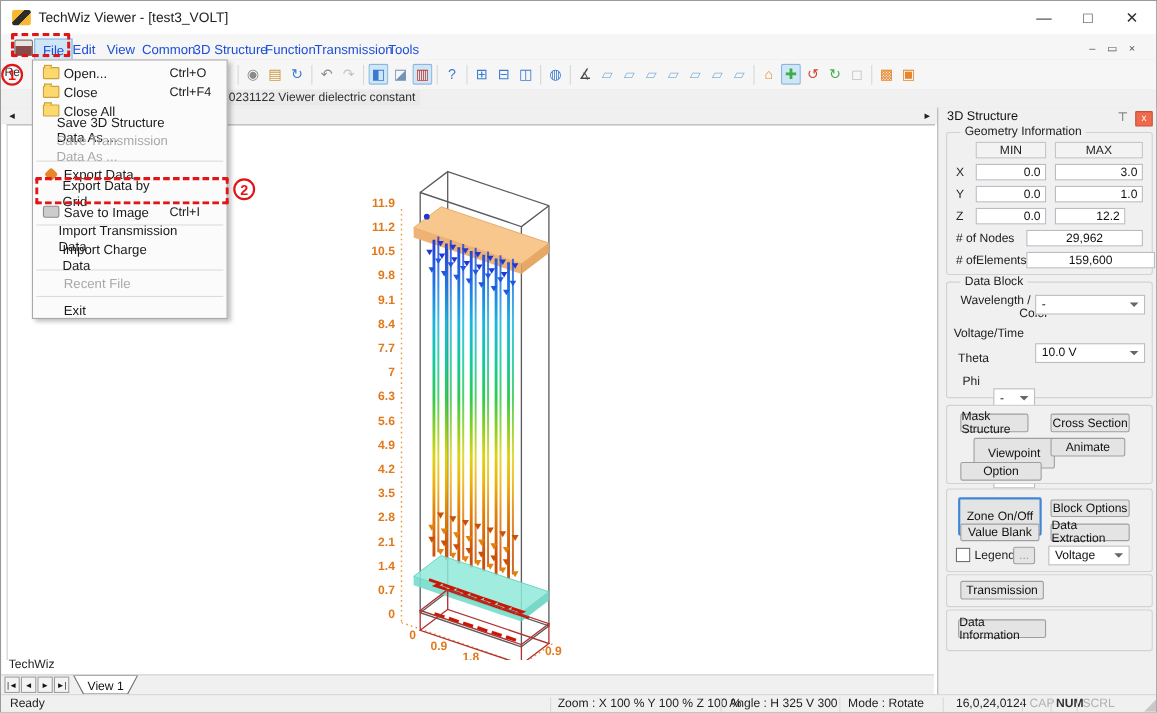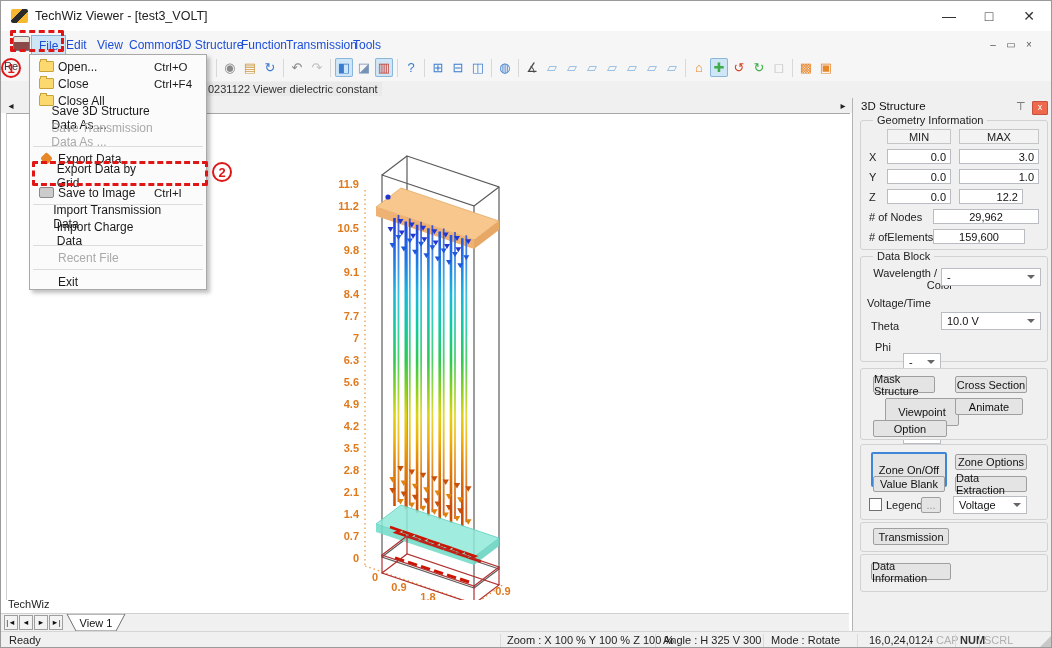--- a/index.html
+++ b/index.html
@@ -441,21 +441,21 @@
       <div class="abs vbox" style="left:98px;top:28px;width:80px;height:15px">3.0</div>
       <div class="abs plabel" style="left:8px;top:50px">Y</div>
       <div class="abs vbox" style="left:26px;top:48px;width:64px;height:15px">0.0</div>
       <div class="abs vbox" style="left:98px;top:48px;width:80px;height:15px">1.0</div>
       <div class="abs plabel" style="left:8px;top:70px">Z</div>
       <div class="abs vbox" style="left:26px;top:68px;width:64px;height:15px">0.0</div>
       <div class="abs vbox" style="left:98px;top:68px;width:64px;height:15px">12.2</div>
       <div class="abs plabel" style="left:8px;top:90px"># of Nodes</div>
       <div class="abs vbox center" style="left:72px;top:88px;width:106px;height:15px">29,962</div>
       <div class="abs plabel" style="left:8px;top:110px"># ofElements</div>
-      <div class="abs vbox center" style="left:72px;top:108px;width:92px;height:15px">159,600</div>
+      <div class="abs vbox center" style="left:72px;top:108px;width:117px;height:15px">159,600</div>
     </div>
 
     <div class="abs gb" style="left:7px;top:158px;width:186px;height:104px">
       <span class="lg">Data Block</span>
       <div class="abs plabel" style="left:0;top:10px;width:76px;text-align:right">Wavelength /</div>
       <div class="abs plabel" style="left:16px;top:22px;width:76px;text-align:right">Color</div>
       <div class="abs dd" style="left:80px;top:11px;width:100px;height:18px">-</div>
       <div class="abs plabel" style="left:6px;top:40px">Voltage/Time</div>
       <div class="abs dd" style="left:80px;top:37px;width:100px;height:18px">10.0  V</div>
       <div class="abs plabel" style="left:10px;top:63px">Theta</div>
@@ -471,21 +471,21 @@
     <div class="abs gb" style="left:7px;top:270px;width:186px;height:70px">
       <div class="abs pbtn" style="left:12px;top:7px;width:62px;height:17px">Mask Structure</div>
       <div class="abs pbtn" style="left:94px;top:7px;width:72px;height:17px">Cross Section</div>
       <div class="abs pbtn" style="left:24px;top:29px;width:74px;height:28px">Viewpoint</div>
       <div class="abs pbtn" style="left:94px;top:29px;width:68px;height:17px">Animate</div>
       <div class="abs pbtn" style="left:12px;top:51px;width:74px;height:17px">Option</div>
     </div>
 
     <div class="abs gb" style="left:7px;top:346px;width:186px;height:74px">
       <div class="abs pbtn focus" style="left:10px;top:7px;width:76px;height:35px">Zone On/Off</div>
-      <div class="abs pbtn" style="left:94px;top:9px;width:72px;height:16px">Zone Options</div>
+      <div class="abs pbtn" style="left:94px;top:9px;width:72px;height:16px">Block Options</div>
       <div class="abs pbtn" style="left:12px;top:31px;width:72px;height:16px">Value Blank</div>
       <div class="abs pbtn" style="left:94px;top:31px;width:72px;height:16px">Data Extraction</div>
       <div class="abs cb" style="left:8px;top:53px"></div>
       <div class="abs plabel" style="left:25px;top:54px">Legend</div>
       <div class="abs pbtn" style="left:60px;top:52px;width:20px;height:16px;color:#999">...</div>
       <div class="abs dd" style="left:92px;top:51px;width:74px;height:18px">Voltage</div>
     </div>
 
     <div class="abs gb" style="left:7px;top:424px;width:186px;height:28px">
       <div class="abs pbtn" style="left:12px;top:5px;width:76px;height:17px">Transmission</div>

